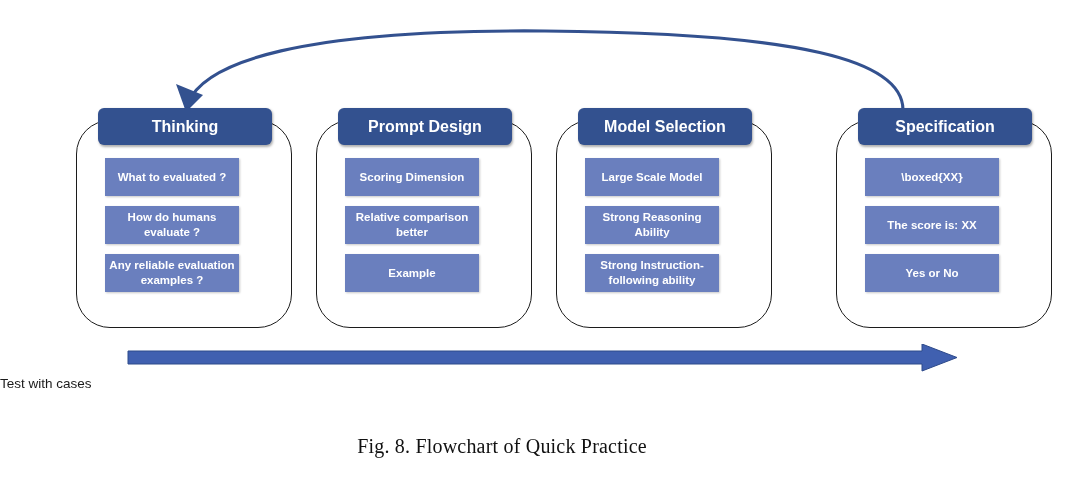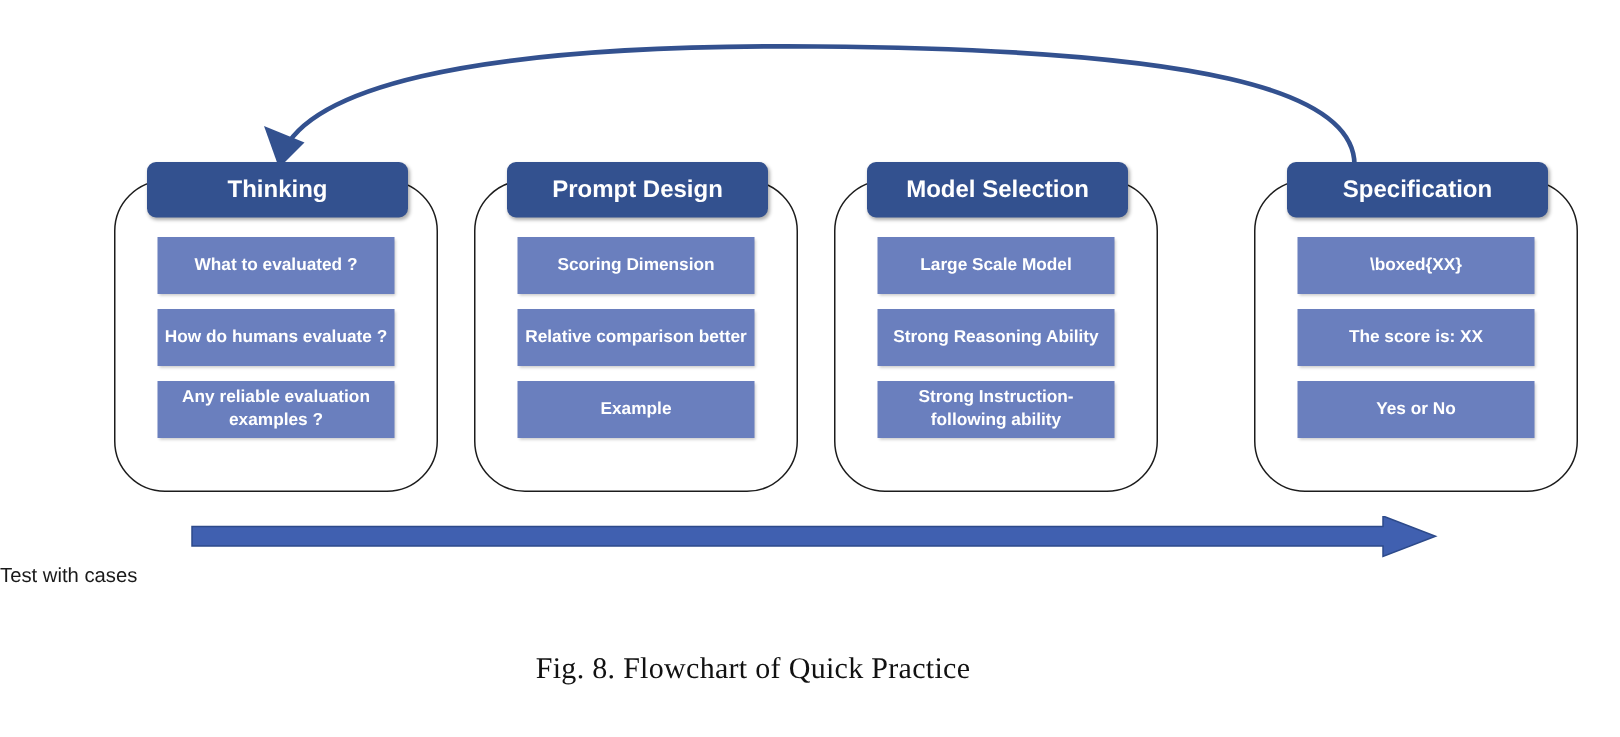--- a/index.html
+++ b/index.html
@@ -96,21 +96,21 @@
   }
 
   .col-items {
     position: absolute;
     left: 29px;
     top: 50px;
     width: 158px;
     z-index: 2;
   }
   .col-item {
-    width: 158px;
+    width: 134px;
     background: #6a7fbe;
     color: #ffffff;
     font-size: 11.5px;
     font-weight: bold;
     display: flex;
     align-items: center;
     justify-content: center;
     text-align: center;
     line-height: 1.28;
     margin-bottom: 10px;

